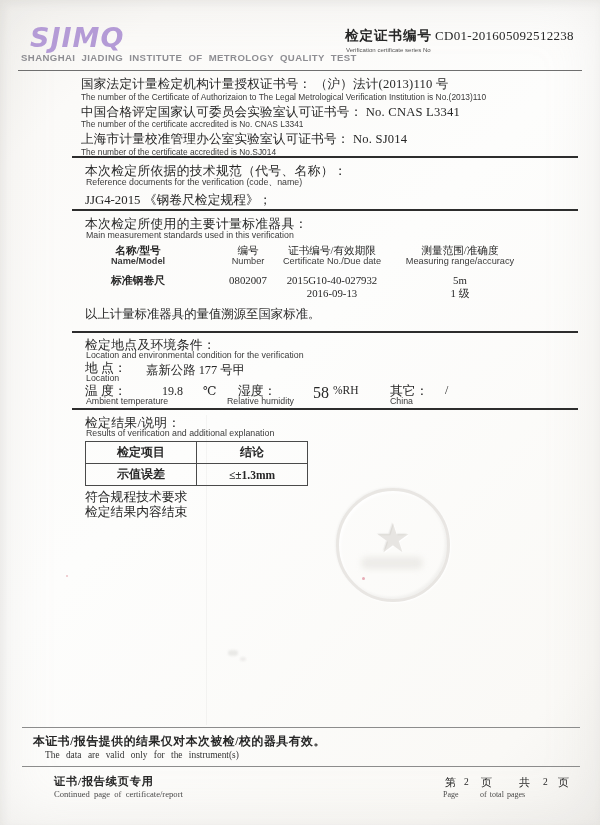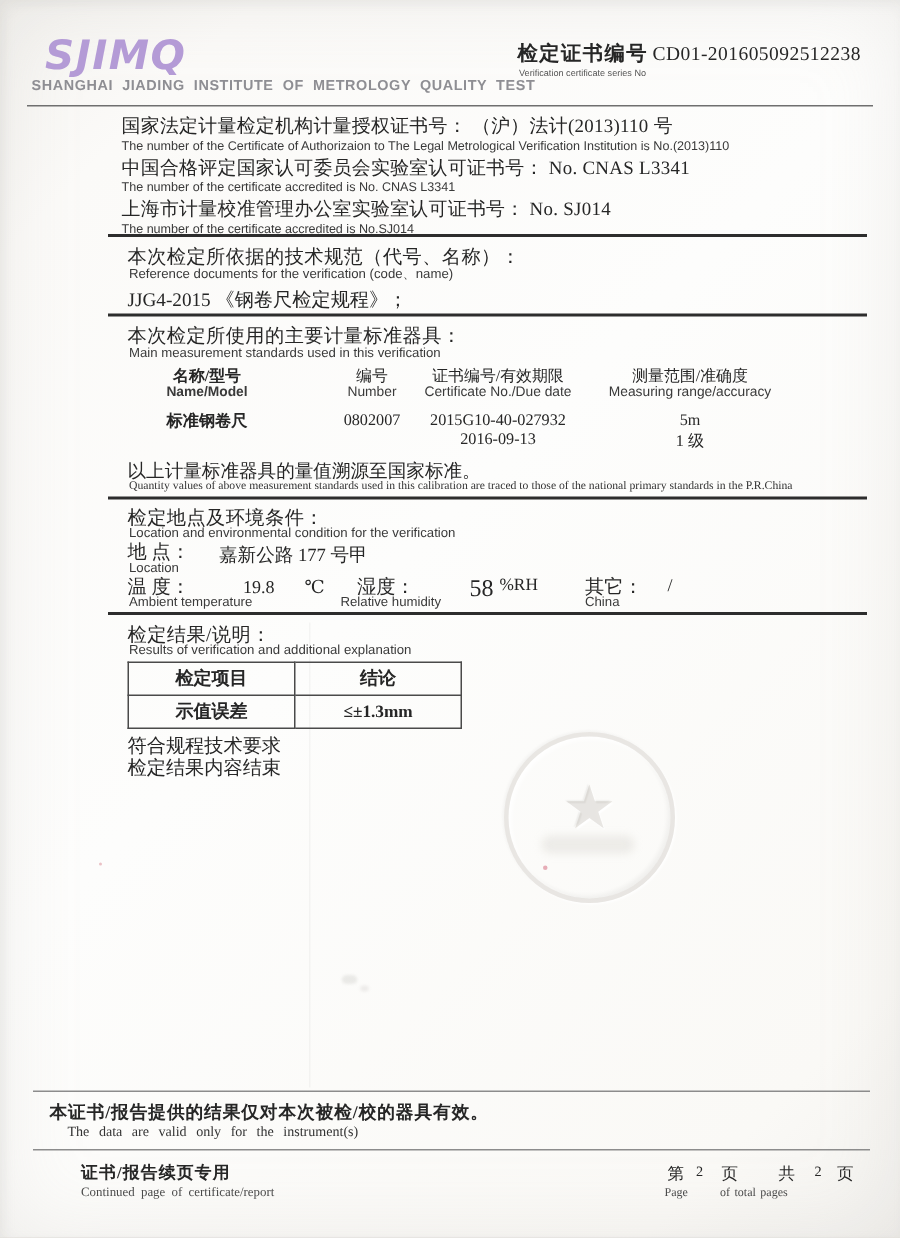--- a/index.html
+++ b/index.html
@@ -119,21 +119,20 @@
   <div class="abs stdcol c4 th-en en" style="top:256px;">Measuring range/accuracy</div>
 
   <div class="abs stdcol c1 td cn" style="top:274px;">标准钢卷尺</div>
   <div class="abs stdcol c2 td" style="top:274px;">0802007</div>
   <div class="abs stdcol c3 td" style="top:274px;">2015G10-40-027932</div>
   <div class="abs stdcol c3 td" style="top:287px;">2016-09-13</div>
   <div class="abs stdcol c4 td" style="top:274px;">5m</div>
   <div class="abs stdcol c4 td cn" style="top:287px;">1 级</div>
 
   <div class="abs cn" style="left:85px;top:306px;font-size:12.4px;">以上计量标准器具的量值溯源至国家标准。</div>
-  <div class="abs enserif" style="left:86px;top:319px;font-size:7.8px;white-space:nowrap;">Quantity values of above measurement standards used in this calibration are traced to those of the national primary standards in the P.R.China</div>
 
   <div class="hline thick" style="left:72px;top:331px;width:506px;height:2px;"></div>
 
   <div class="abs sec-cn cn" style="left:85px;top:337px;">检定地点及环境条件：</div>
   <div class="abs sec-en en" style="left:86px;top:350px;">Location and environmental condition for the verification</div>
 
   <div class="abs cn" style="left:85px;top:360px;font-size:12.8px;font-family:Liberation Serif, serif;">地  点：</div>
   <div class="abs cn" style="left:146px;top:362px;font-size:12.4px;">嘉新公路 177 号甲</div>
   <div class="abs sec-en en" style="left:86px;top:373px;">Location</div>
 

